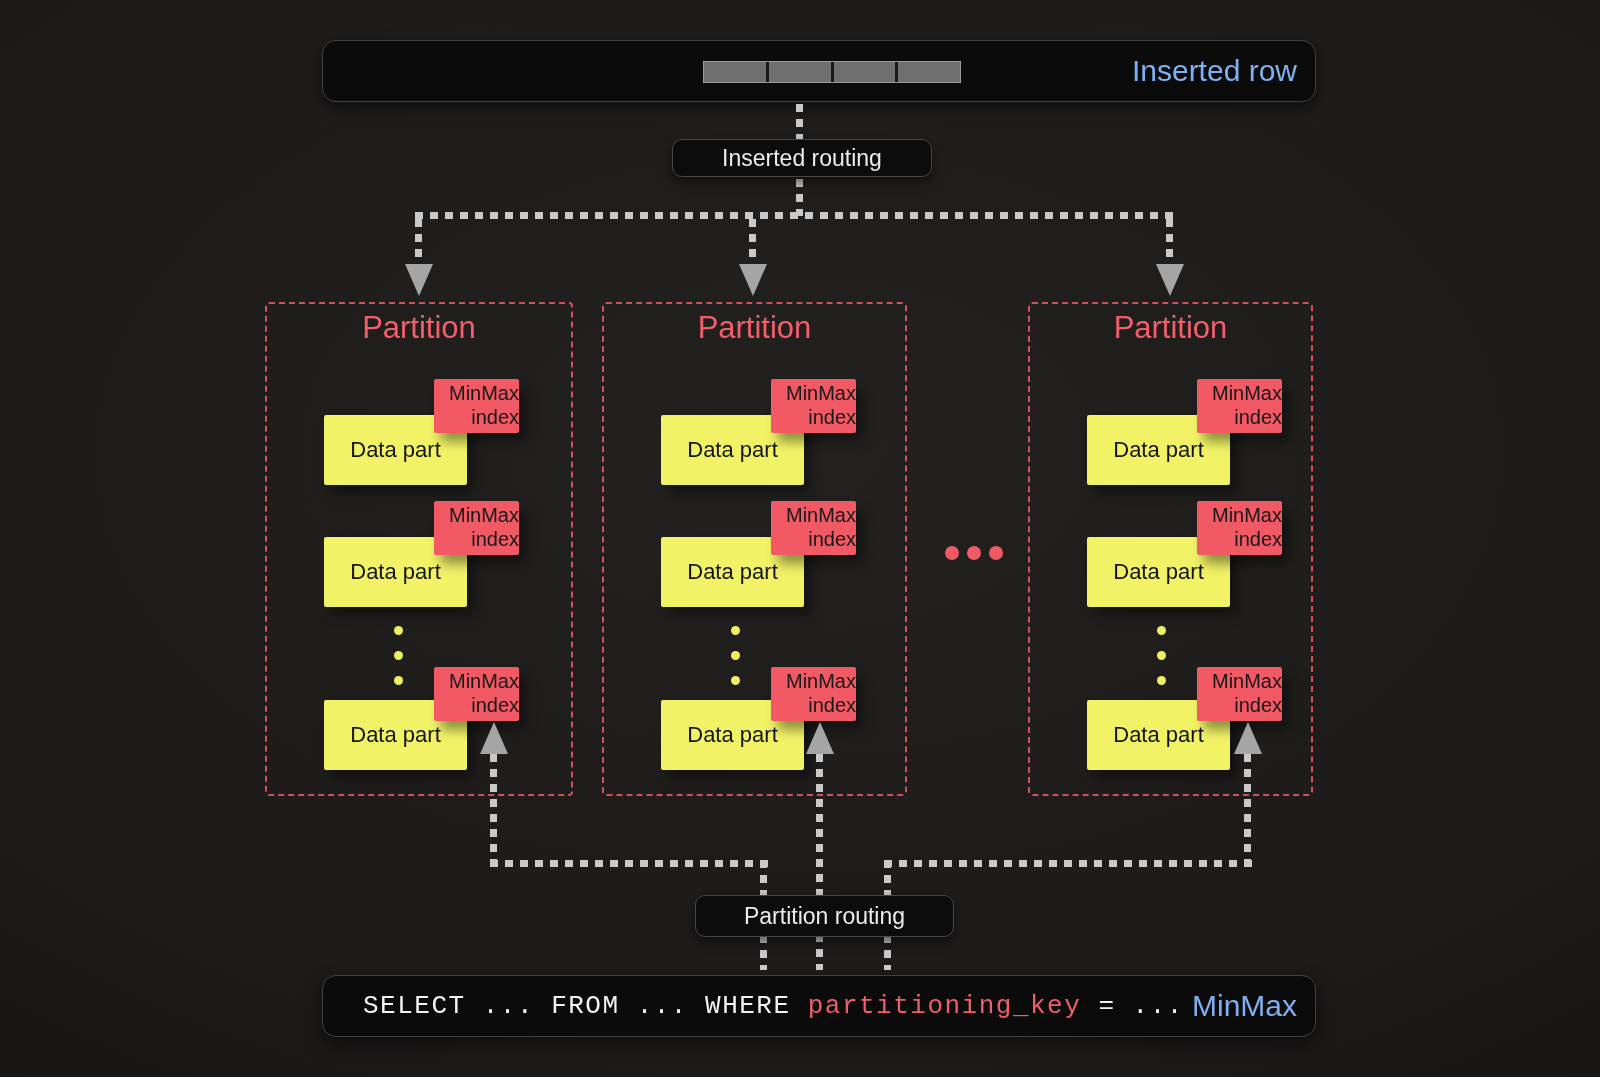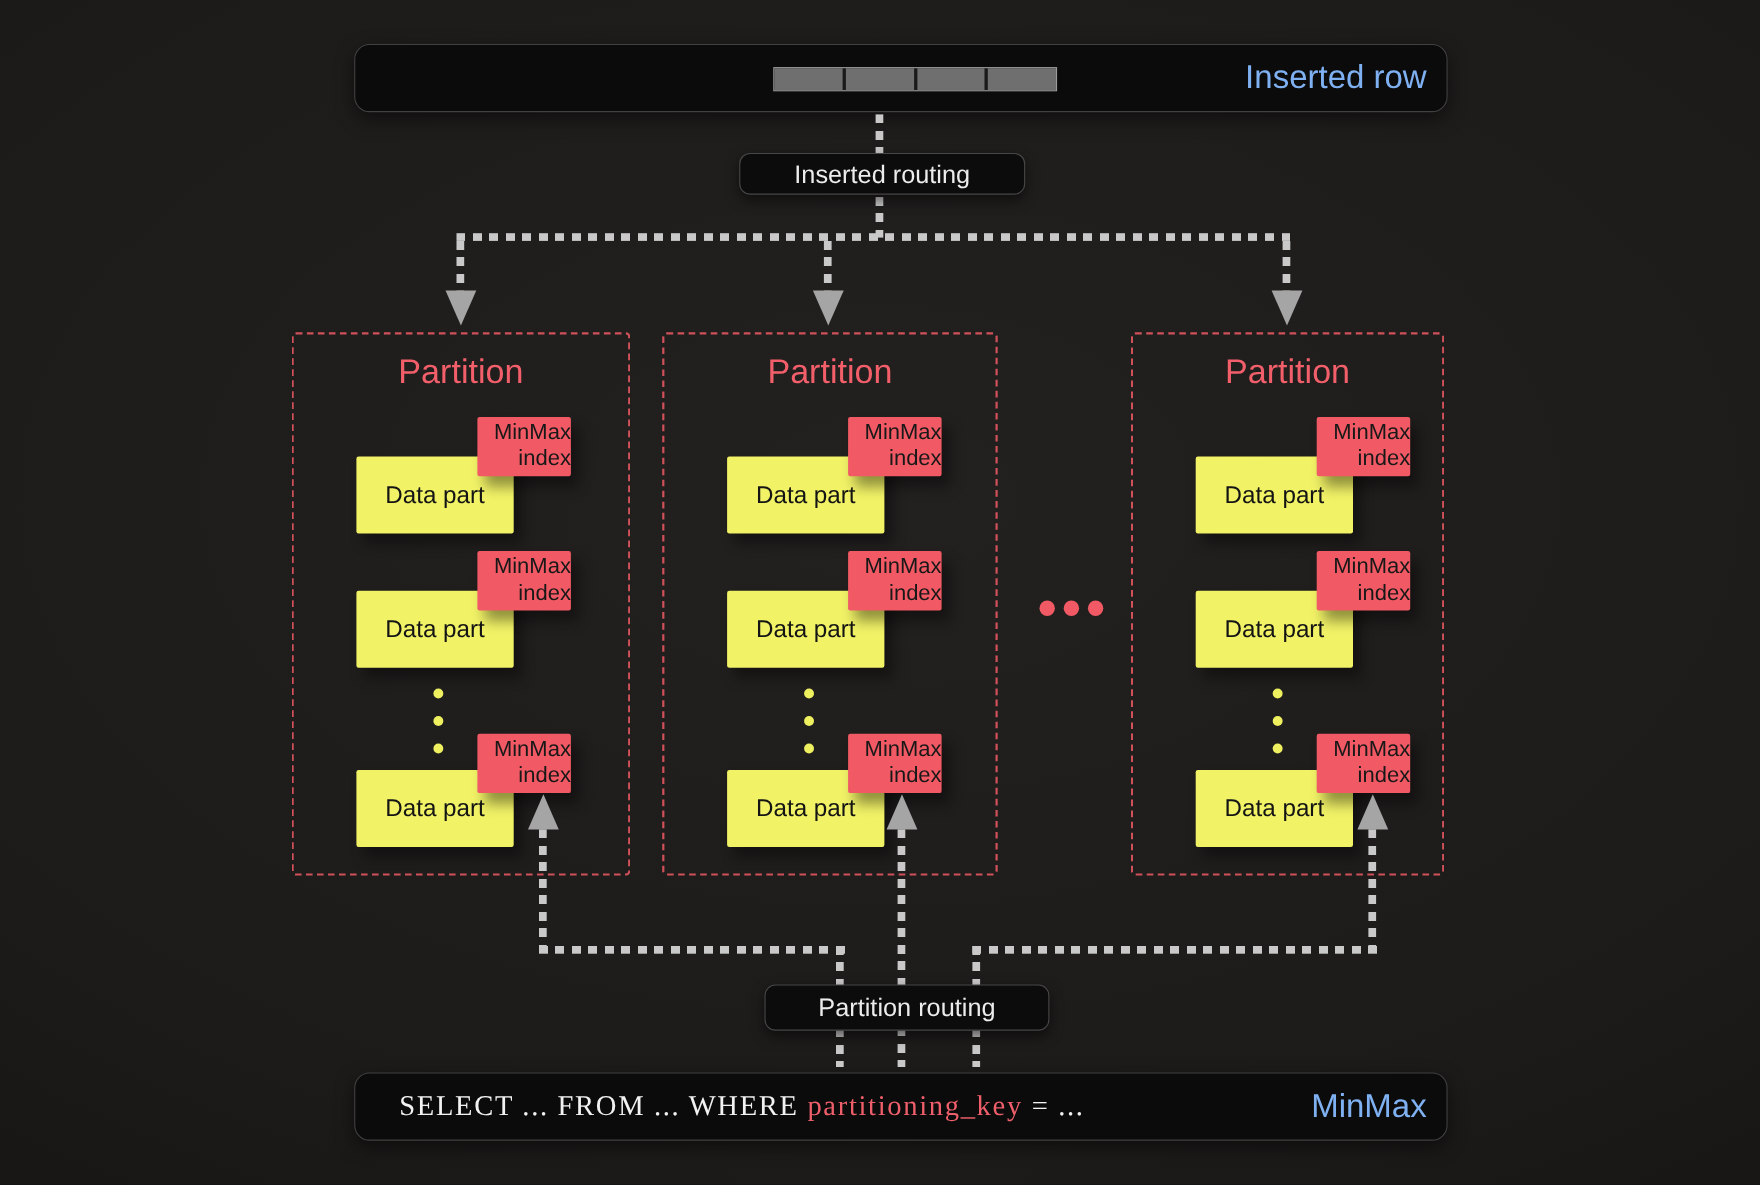--- a/index.html
+++ b/index.html
@@ -21,21 +21,21 @@
     position:absolute;right:18px;top:50%;transform:translateY(-50%);
     color:#7fb1f2;font-size:30px;white-space:nowrap;
   }
   .seg-bar{
     position:absolute;left:380px;top:20px;width:258px;height:22px;
     background:#1a1a1a;border:1px solid #9b9b9b;display:flex;gap:3px;box-sizing:border-box;
   }
   .seg{flex:1;background:#6f6f6f;}
   .code{
     position:absolute;left:40px;top:50%;transform:translateY(-50%);
-    font-family:Liberation Serif, serif;font-size:26px;letter-spacing:1.5px;
+    font-family:Liberation Mono, monospace;font-size:26px;letter-spacing:1.5px;
     color:#f2f2f2;white-space:pre;
   }
   .code .key{color:#ee5f6b;}
   
   .pill{
     position:absolute;background:#0c0c0c;border:1px solid #474747;border-radius:10px;
     color:#ececec;font-size:23px;display:flex;align-items:center;justify-content:center;
     box-shadow:0 5px 12px rgba(0,0,0,.55);z-index:6;white-space:nowrap;
   }
   .routing-pill{left:672px;top:139px;width:258px;height:36px;}
@@ -65,21 +65,21 @@
   .hleft{left:490px;top:860px;width:281px;}
   .hright{left:884px;top:860px;width:368px;}
   .vmidl{left:760px;top:860px;height:110px;}
   .vmidr{left:884px;top:860px;height:110px;}
   
   .partition{
     position:absolute;top:302px;height:494px;border:2px dashed #d05159;border-radius:4px;
     box-sizing:border-box;z-index:2;
   }
   .p1{left:265px;width:308px;} .p2{left:602px;width:305px;} .p3{left:1028px;width:285px;}
-  .partition-title{margin-top:16px;text-align:center;color:#f25f6a;font-size:31px;}
+  .partition-title{margin-top:6px;text-align:center;color:#f25f6a;font-size:31px;}
   .data-part{
     position:absolute;left:57px;width:143px;height:70px;background:#f1f266;border-radius:2px;
     display:flex;align-items:center;justify-content:center;color:#141414;font-size:22px;
     box-shadow:7px 9px 12px rgba(0,0,0,.4);z-index:1;white-space:nowrap;
   }
   .dp1{top:111px;} .dp2{top:233px;} .dp3{top:396px;}
   .minmax{
     position:absolute;left:167px;width:85px;height:54px;background:#f15a64;border-radius:2px;
     display:flex;align-items:center;justify-content:center;text-align:right;
     color:#181818;font-size:20px;line-height:1.18;

